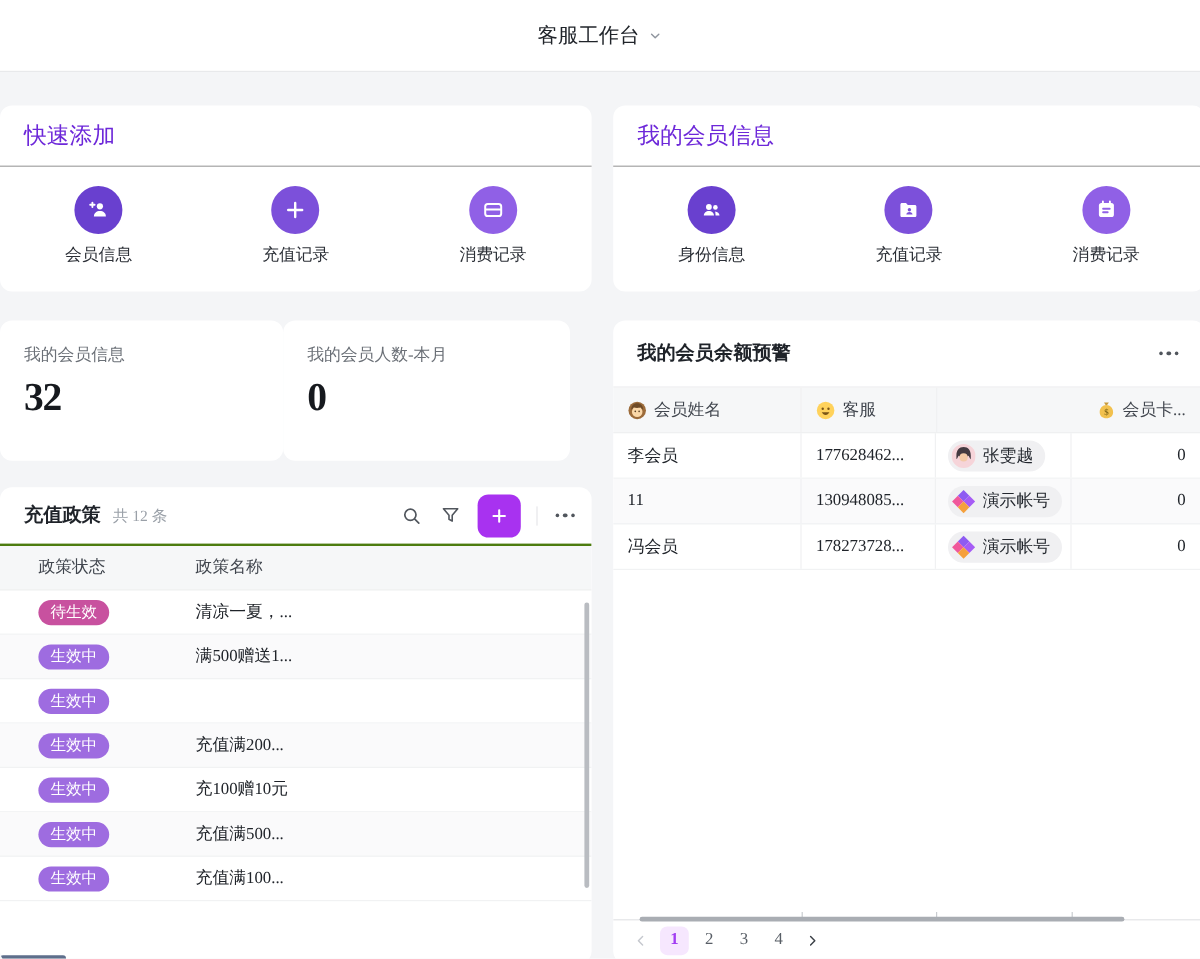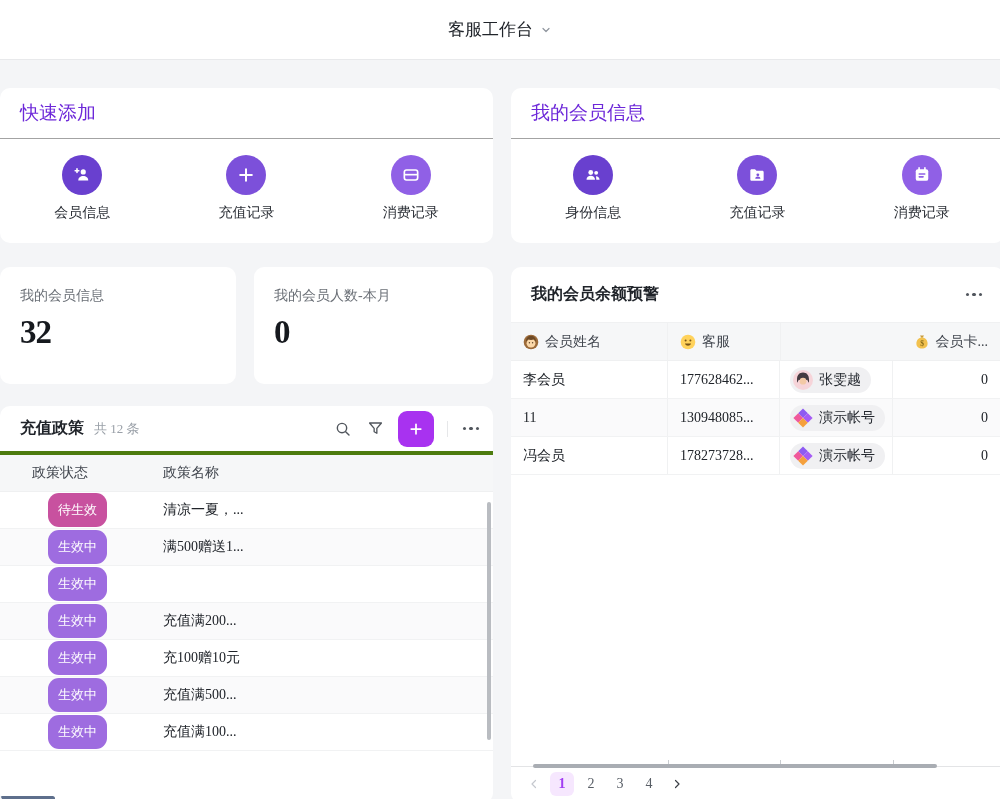--- a/index.html
+++ b/index.html
@@ -19,44 +19,44 @@
   #member-info{left:511px;width:493px;}
   .card-head{height:51px;display:flex;align-items:center;padding:0 20px;
     border-bottom:1px solid #a3a3a3;font-size:19px;color:#6d28d9;box-sizing:border-box;}
   .quick-row{display:flex;}
   .quick-item{flex:1;display:flex;flex-direction:column;align-items:center;gap:9px;padding-top:16px;cursor:pointer;}
   .quick-circle{width:40px;height:40px;border-radius:50%;display:flex;align-items:center;justify-content:center;}
   .quick-label{font-size:14px;color:#2B2F36;}
 
   .stat{top:267px;height:117px;padding:20px;box-sizing:border-box;}
   #stat-1{left:0;width:236px;}
-  #stat-2{left:254px;width:239px;}
+  #stat-2{left:236px;width:239px;}
   .stat-label{font-size:14px;color:#6B7077;}
   .stat-value{font-size:33px;font-weight:700;color:#16191E;margin-top:9px;letter-spacing:-1px;}
 
   
   #policy-card{left:0;top:406px;width:493px;height:397px;overflow:hidden;}
-  .pol-head{height:49px;display:flex;align-items:center;padding:0 12px 0 20px;border-bottom:4px solid #4d7c0f;box-sizing:border-box;}
+  .pol-head{height:49px;display:flex;align-items:center;padding:0 12px 0 20px;border-bottom:2px solid #4d7c0f;box-sizing:border-box;}
   .pol-title{font-size:16px;font-weight:700;color:#1F2329;}
   .pol-count{font-size:13px;color:#9AA0A8;margin-left:10px;}
   .pol-tools{margin-left:auto;display:flex;align-items:center;gap:13px;}
   .tool-btn{display:flex;align-items:center;justify-content:center;cursor:pointer;}
   .add-btn{width:36px;height:36px;border-radius:9px;display:flex;align-items:center;justify-content:center;cursor:pointer;}
   .vdiv{width:1px;height:16px;background:#E6E7E9;}
   .dots{display:flex;gap:3px;cursor:pointer;padding:4px 2px;}
   .dots i{width:3.5px;height:3.5px;border-radius:50%;background:#51565D;display:block;}
 
   .tbl-head{height:37px;background:#F6F7F8;display:flex;align-items:center;
     border-bottom:1px solid #EFF0F1;font-size:14px;color:#41464E;box-sizing:border-box;}
   .pol-c1{width:155px;padding-left:32px;box-sizing:border-box;}
   .pol-c2{flex:1;padding-left:8px;box-sizing:border-box;}
   .pol-row{height:37px;display:flex;align-items:center;border-bottom:1px solid #F1F2F3;font-size:14px;box-sizing:border-box;cursor:pointer;}
   .pol-row.alt{background:#FAFAFB;}
-  .badge{display:inline-flex;align-items:center;height:34px;padding:0 10px;border-radius:11px;
-    color:#fff;font-size:13px;margin-left:16px;}
+  .badge{display:inline-flex;align-items:center;height:21px;padding:0 10px;border-radius:11px;
+    color:#fff;font-size:13px;}
   .pol-name{color:#20242A;}
   .pol-vscroll{position:absolute;right:2px;top:96px;width:4px;height:238px;border-radius:2px;background:#B9BCC1;cursor:pointer;}
   .pol-hscroll{position:absolute;left:0;bottom:2px;width:55px;height:5px;border-radius:2.5px;background:#5E6F8C;cursor:pointer;}
 
   
   #balance-card{left:511px;top:267px;width:493px;height:536px;overflow:hidden;}
   .bal-head{height:55px;display:flex;align-items:center;padding:0 20px;box-sizing:border-box;}
   .bal-title{font-size:16px;font-weight:700;color:#1F2329;}
   .bal-head .dots{margin-left:auto;}
   .bal-cells{display:flex;height:37px;align-items:stretch;}

